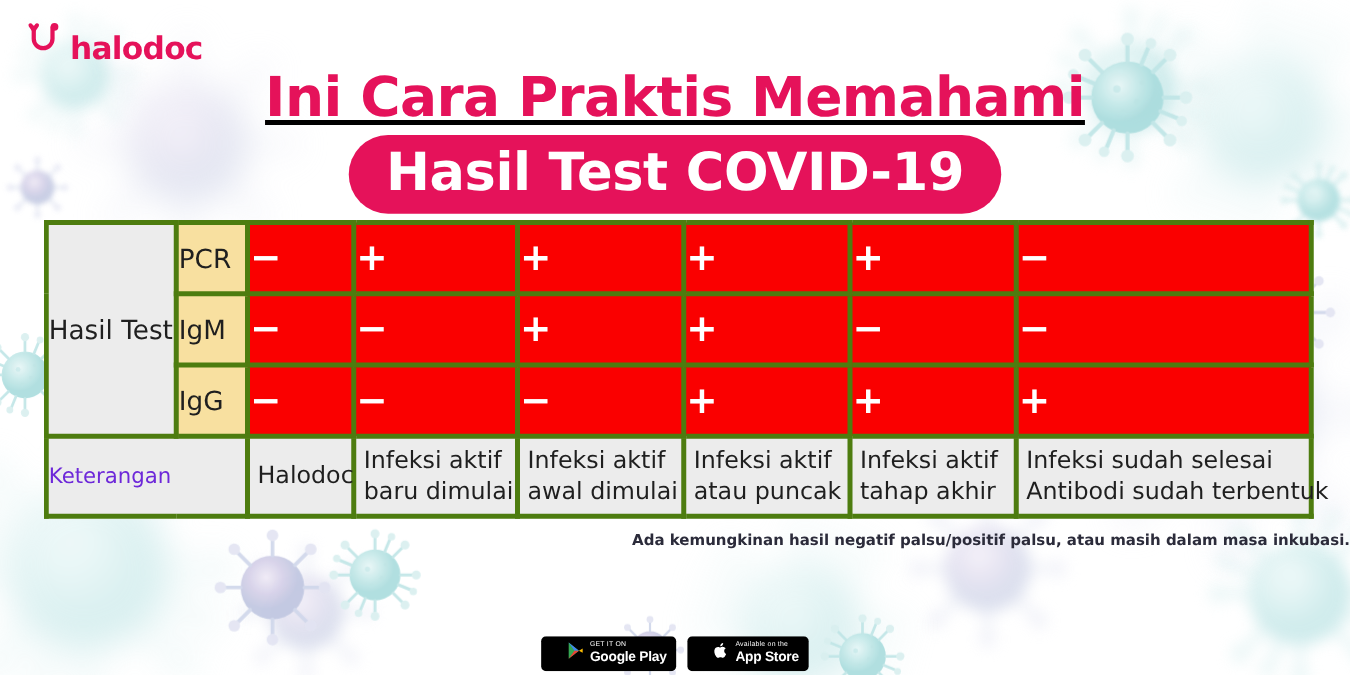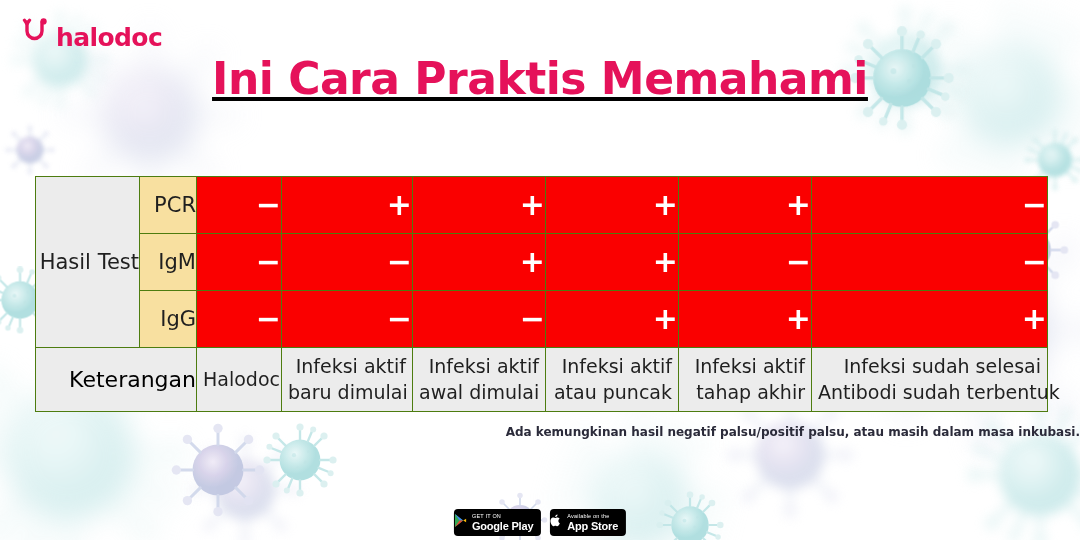--- a/index.html
+++ b/index.html
@@ -62,43 +62,43 @@
     position: absolute; left: 35px; top: 176px;
     width: 1012px; z-index: 5;
   }
   table#matrix {
     width: 1012px;
     border-collapse: collapse;
     table-layout: fixed;
     background: #ffffff;
   }
   table#matrix td {
-    border: 1px solid #4d7c0f;
-    text-align: right;
+    border: 4px solid #4d7c0f;
+    text-align: left;
     vertical-align: middle;
     font-family: "DejaVu Sans", sans-serif;
   }
   td.corner {
     background: #ECECEC;
     font-size: 21px; color: #1f1f1f;
   }
   td.rowlabel {
     background: #F8E0A0;
     font-size: 21px; color: #1f1f1f;
     height: 57px;
   }
   td.val {
     background: #FA0000;
     color: #ffffff;
     font-size: 30px; font-weight: 600;
     height: 57px; line-height: 1;
   }
   td.ket-head {
     background: #ECECEC;
-    font-size: 22px; color: #000000;
+    font-size: 17px; color: #6d28d9;
     height: 64px;
   }
   td.ket {
     background: #ECECEC;
     font-size: 19px; color: #1f1f1f;
     height: 64px; line-height: 1.32;
     padding: 4px 6px;
   }
   .ket-l1, .ket-l2 { display: block; white-space: nowrap; }
 
@@ -127,21 +127,21 @@
 
   
   #badges {
     position: absolute; left: 50%; top: 509px;
     transform: translateX(-50%);
     display: flex; gap: 9px; z-index: 5;
   }
   .badge {
     display: flex; align-items: center; gap: 5px;
     background: #000000; border-radius: 4px;
-    padding: 4px 8px 4px 0;
+    padding: 4px 8px 4px 21px;
     cursor: pointer;
   }
   .badge-txt { display: flex; flex-direction: column; line-height: 1; }
   .badge-top {
     color: #ffffff; font-size: 5.5px; letter-spacing: .2px;
     font-family: "Liberation Sans", sans-serif;
   }
   .badge-bot {
     color: #ffffff; font-size: 11px; font-weight: 700; margin-top: 1.5px;
     letter-spacing: -.2px;
@@ -266,20 +266,23 @@
         <path d="M5 4 V13 a7.5 7.5 0 0 0 15 0 V4" fill="none" stroke="#E5125A" stroke-width="3.4" stroke-linecap="round"></path>
         <path d="M2.4 2.2 L5 6 L7.6 2.2" fill="none" stroke="#E5125A" stroke-width="3.2" stroke-linecap="round" stroke-linejoin="round"></path>
         <circle cx="21.6" cy="3.4" r="3.1" fill="#E5125A"></circle>
       </svg>
     </span>
     <span id="logo-text">halodoc</span>
   </div>
 
   <div id="headline">
     <div id="headline-line1">Ini Cara Praktis Memahami</div>
+    <div id="headline-banner-wrap">
+      <span id="headline-banner">Hasil Test COVID-19</span>
+    </div>
   </div>
 
   <div id="table-wrap">
     <table id="matrix">
       <colgroup>
         <col style="width:104px">
           <col style="width:57px">
         <col style="width:85px">
           <col style="width:131px">
           <col style="width:133px">

